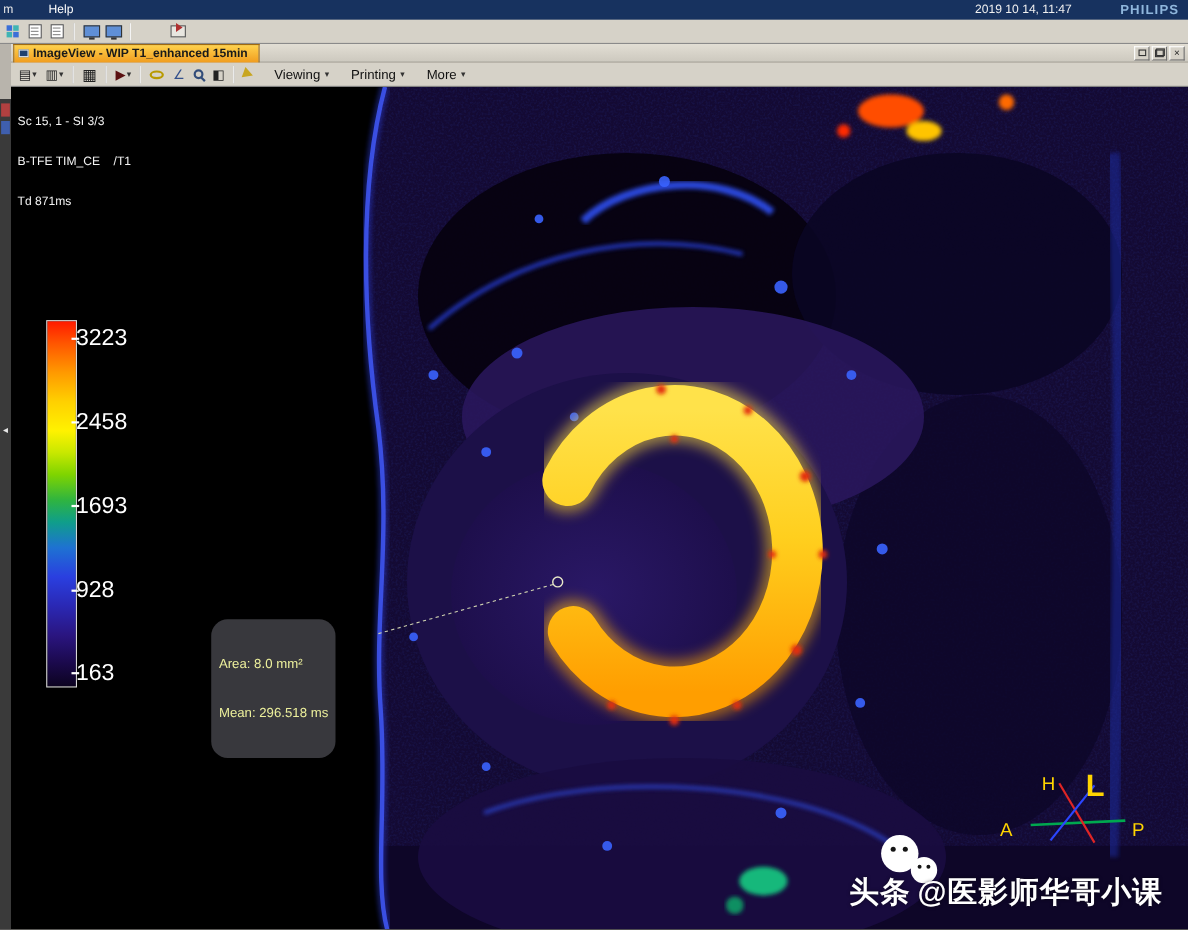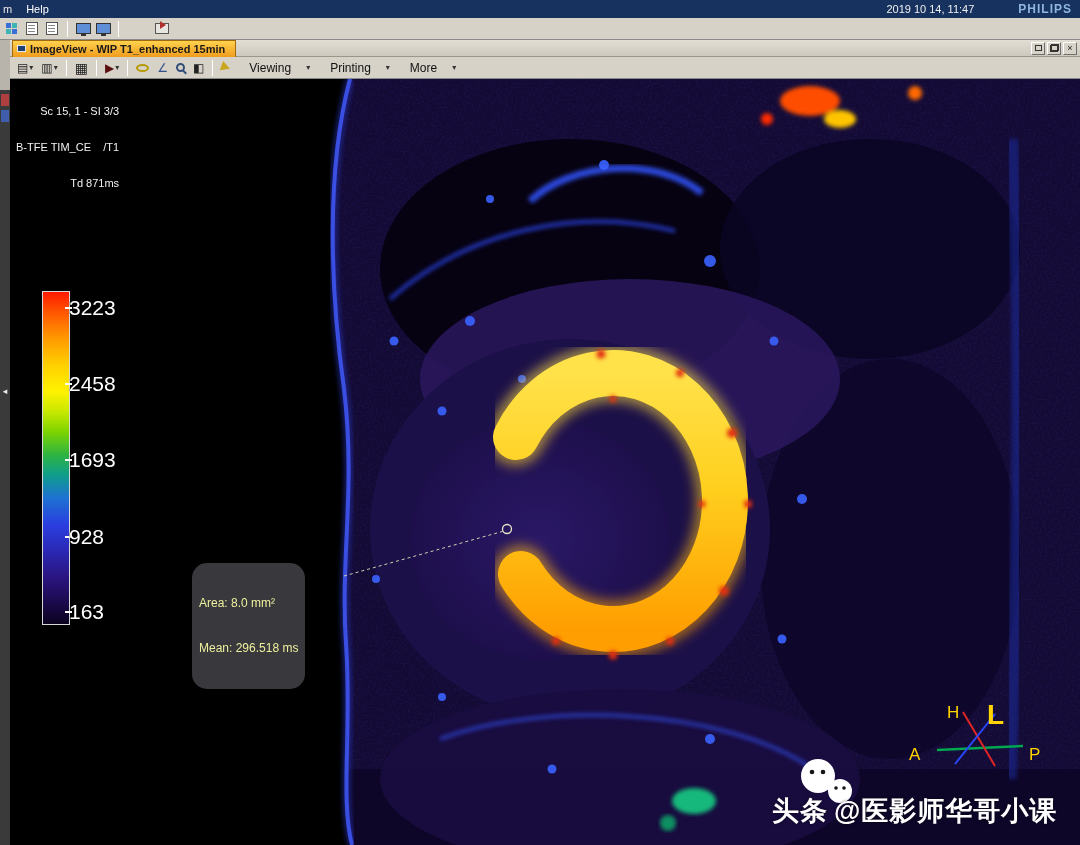--- a/index.html
+++ b/index.html
@@ -4,21 +4,21 @@
 <style>
   *{margin:0;padding:0;box-sizing:border-box;}
   html,body{width:1080px;height:845px;}
   body{font-family:"Liberation Sans",sans-serif;background:#9a9a9a;position:relative;overflow:hidden;}
   .screen{position:absolute;left:0;top:0;width:1080px;height:845px;background:#b8b4ac;}
 
   
   .menubar{position:absolute;left:0;top:0;width:1080px;height:18px;background:#17325f;color:#fff;
            font-size:11px;display:flex;align-items:center;}
   .menubar .frag{margin-left:3px;color:#e8e8e8;}
-  .menubar .help{margin-left:14px;}
+  .menubar .help{margin-left:32px;}
   .menubar .right{margin-left:auto;display:flex;align-items:center;gap:44px;margin-right:8px;}
   .menubar .dt{font-size:11px;color:#f0f0f0;}
   .philips{font-size:12px;font-weight:bold;letter-spacing:1px;color:#8fb6dc;}
 
   
   .toolbar1{position:absolute;left:0;top:18px;width:1080px;height:22px;background:#d6d2c8;
             border-bottom:1px solid #8a8a8a;display:flex;align-items:center;gap:4px;padding:0 4px;}
   .t1sep{width:1px;height:16px;background:#8a8a8a;border-right:1px solid #fff;margin:0 3px;}
   .mini{width:16px;height:16px;display:flex;align-items:center;justify-content:center;}
   .grid4{width:12px;height:12px;display:grid;grid-template-columns:5px 5px;grid-template-rows:5px 5px;gap:1px;}
@@ -59,26 +59,26 @@
             display:flex;align-items:center;gap:2px;padding:0 4px;font-size:12px;color:#222;}
   .tbtn{display:flex;align-items:center;gap:1px;padding:1px 3px;}
   .gly{font-size:12px;line-height:1;}
   .gly.big{font-size:14px;}
   .caret{font-size:8px;color:#333;line-height:1;}
   .sep2{width:1px;height:16px;background:#8a8a8a;border-right:1px solid #fff;margin:0 3px;}
   .ovalico{width:13px;height:8px;border:2px solid #b89a00;border-radius:50%;}
   .magico{width:9px;height:9px;border:2px solid #334d7a;border-radius:50%;position:relative;}
   .magico::after{content:"";position:absolute;right:-4px;bottom:-3px;width:5px;height:2px;background:#334d7a;transform:rotate(45deg);}
   .ptrico{width:0;height:0;border:5px solid transparent;border-left:9px solid #c8a620;transform:rotate(20deg);}
-  .menu{display:flex;align-items:center;gap:15px;padding:2px 9px;font-size:12px;color:#111;}
+  .menu{display:flex;align-items:center;gap:4px;padding:2px 9px;font-size:12px;color:#111;}
 
   
   .viewport{position:relative;width:100%;height:766px;background:#000;overflow:hidden;}
   .viewport svg.mri{position:absolute;left:0;top:0;}
-  .ov{position:absolute;color:#f2f2f2;font-size:11px;line-height:12px;white-space:pre;text-shadow:0 0 2px #000;text-align:right;}
+  .ov{position:absolute;color:#f2f2f2;font-size:11px;line-height:12px;white-space:pre;text-shadow:0 0 2px #000;}
   .ov.tl{left:6px;top:2px;}
   .ov.tr{right:6px;top:2px;text-align:right;}
 
   .colorbar{position:absolute;left:32px;top:212px;width:28px;height:334px;border:1px solid #d8d8d8;
     background:linear-gradient(to bottom,
       #ff1a00 0%, #ff5500 6%, #ff9900 14%, #ffd000 22%, #fff200 30%,
       #c8e800 36%, #7fd400 42%, #2fb440 49%, #0f9e8a 55%, #1e72d2 62%,
       #2a3fe0 70%, #2a28b4 78%, #2a1580 86%, #1c0a50 93%, #0c0320 100%);}
   .cbl{position:absolute;left:59px;color:#fff;font-size:21px;line-height:20px;text-shadow:0 0 2px #000;}
   .cbt{position:absolute;left:55px;width:7px;height:2px;background:#fff;}

